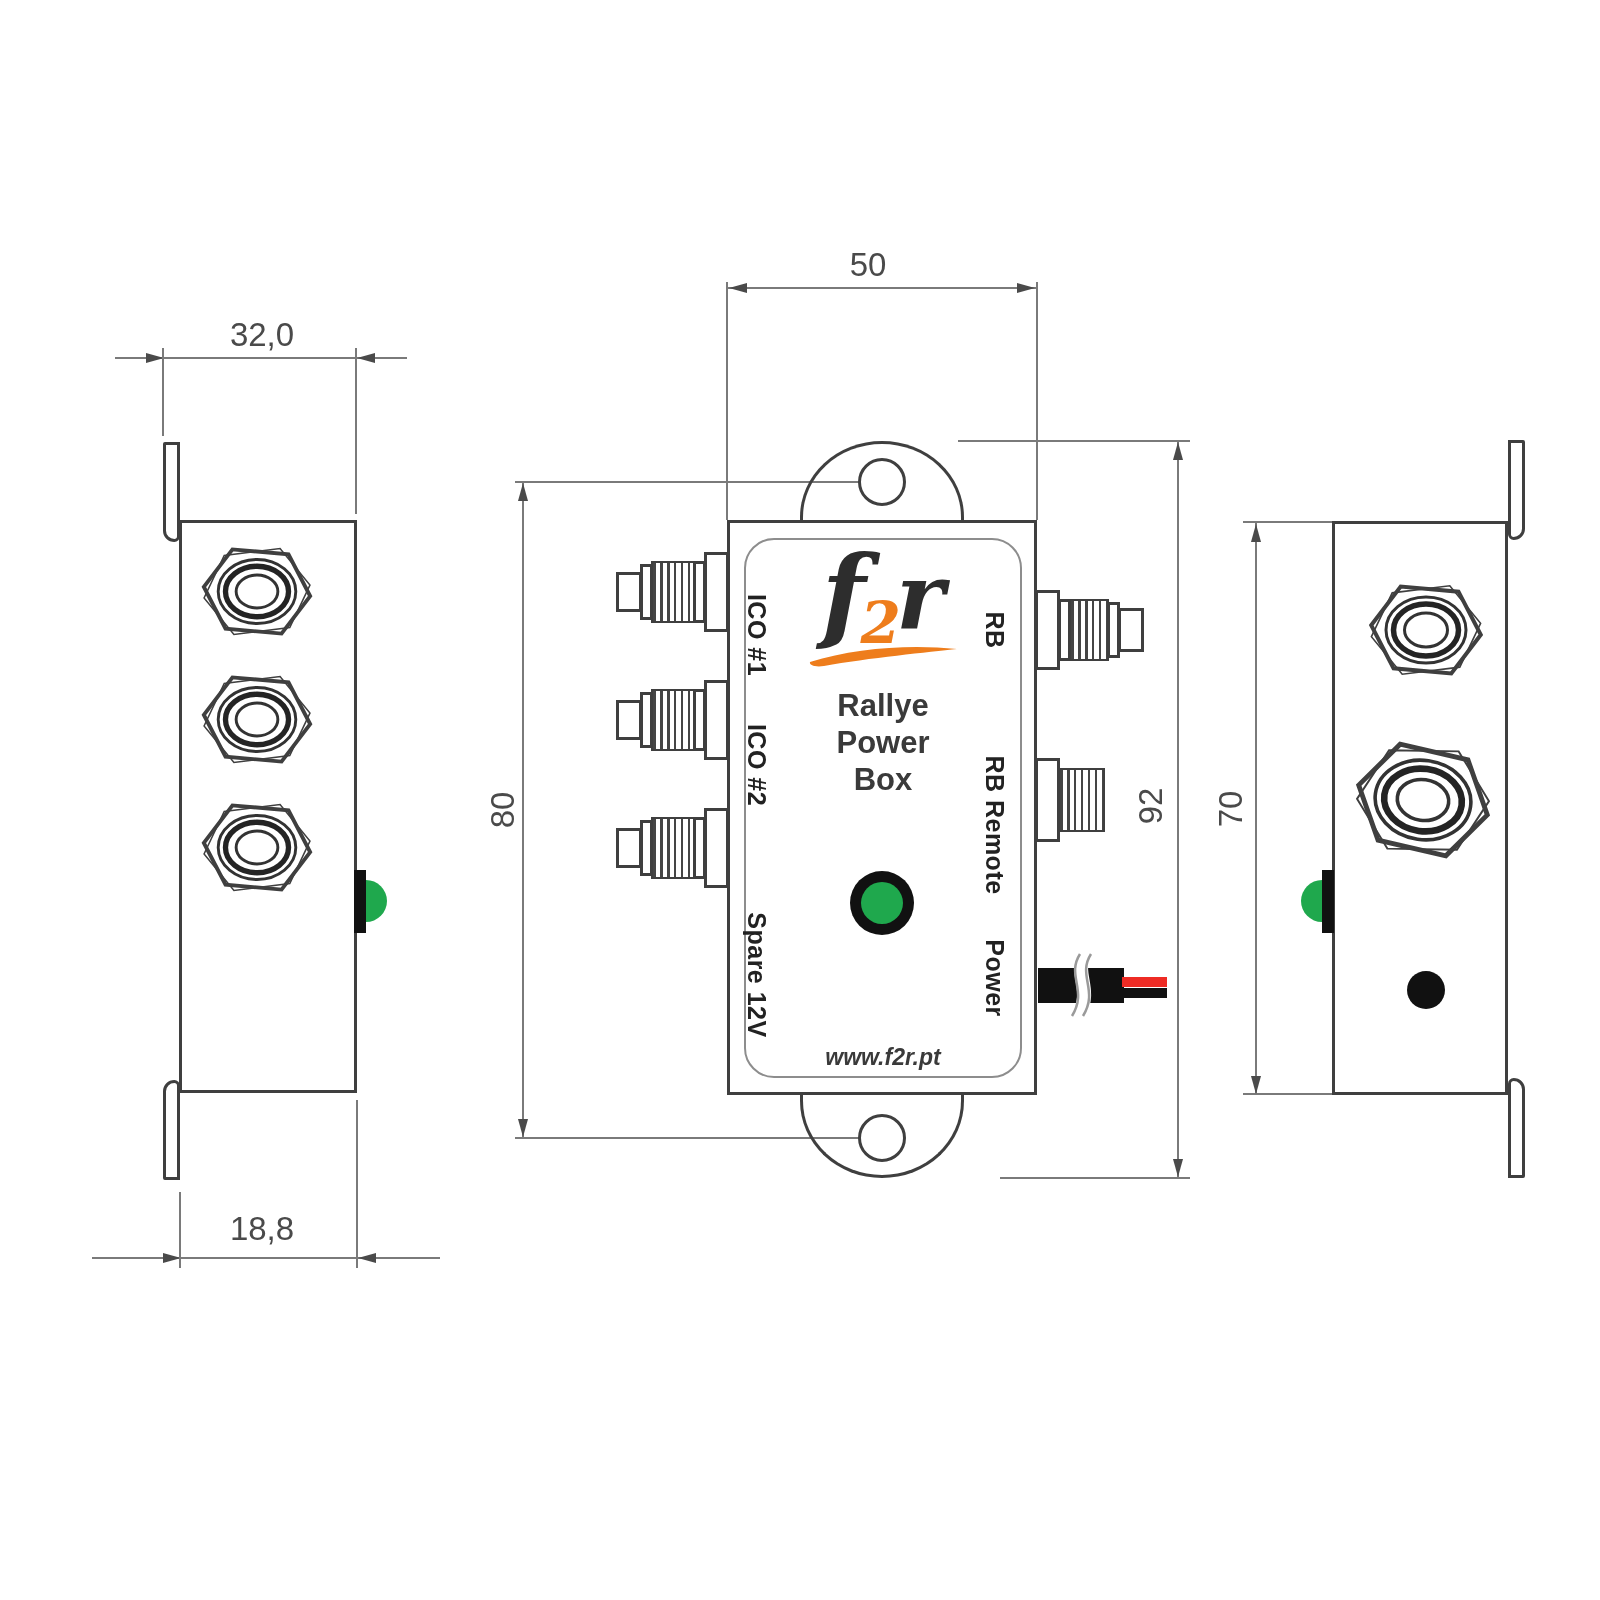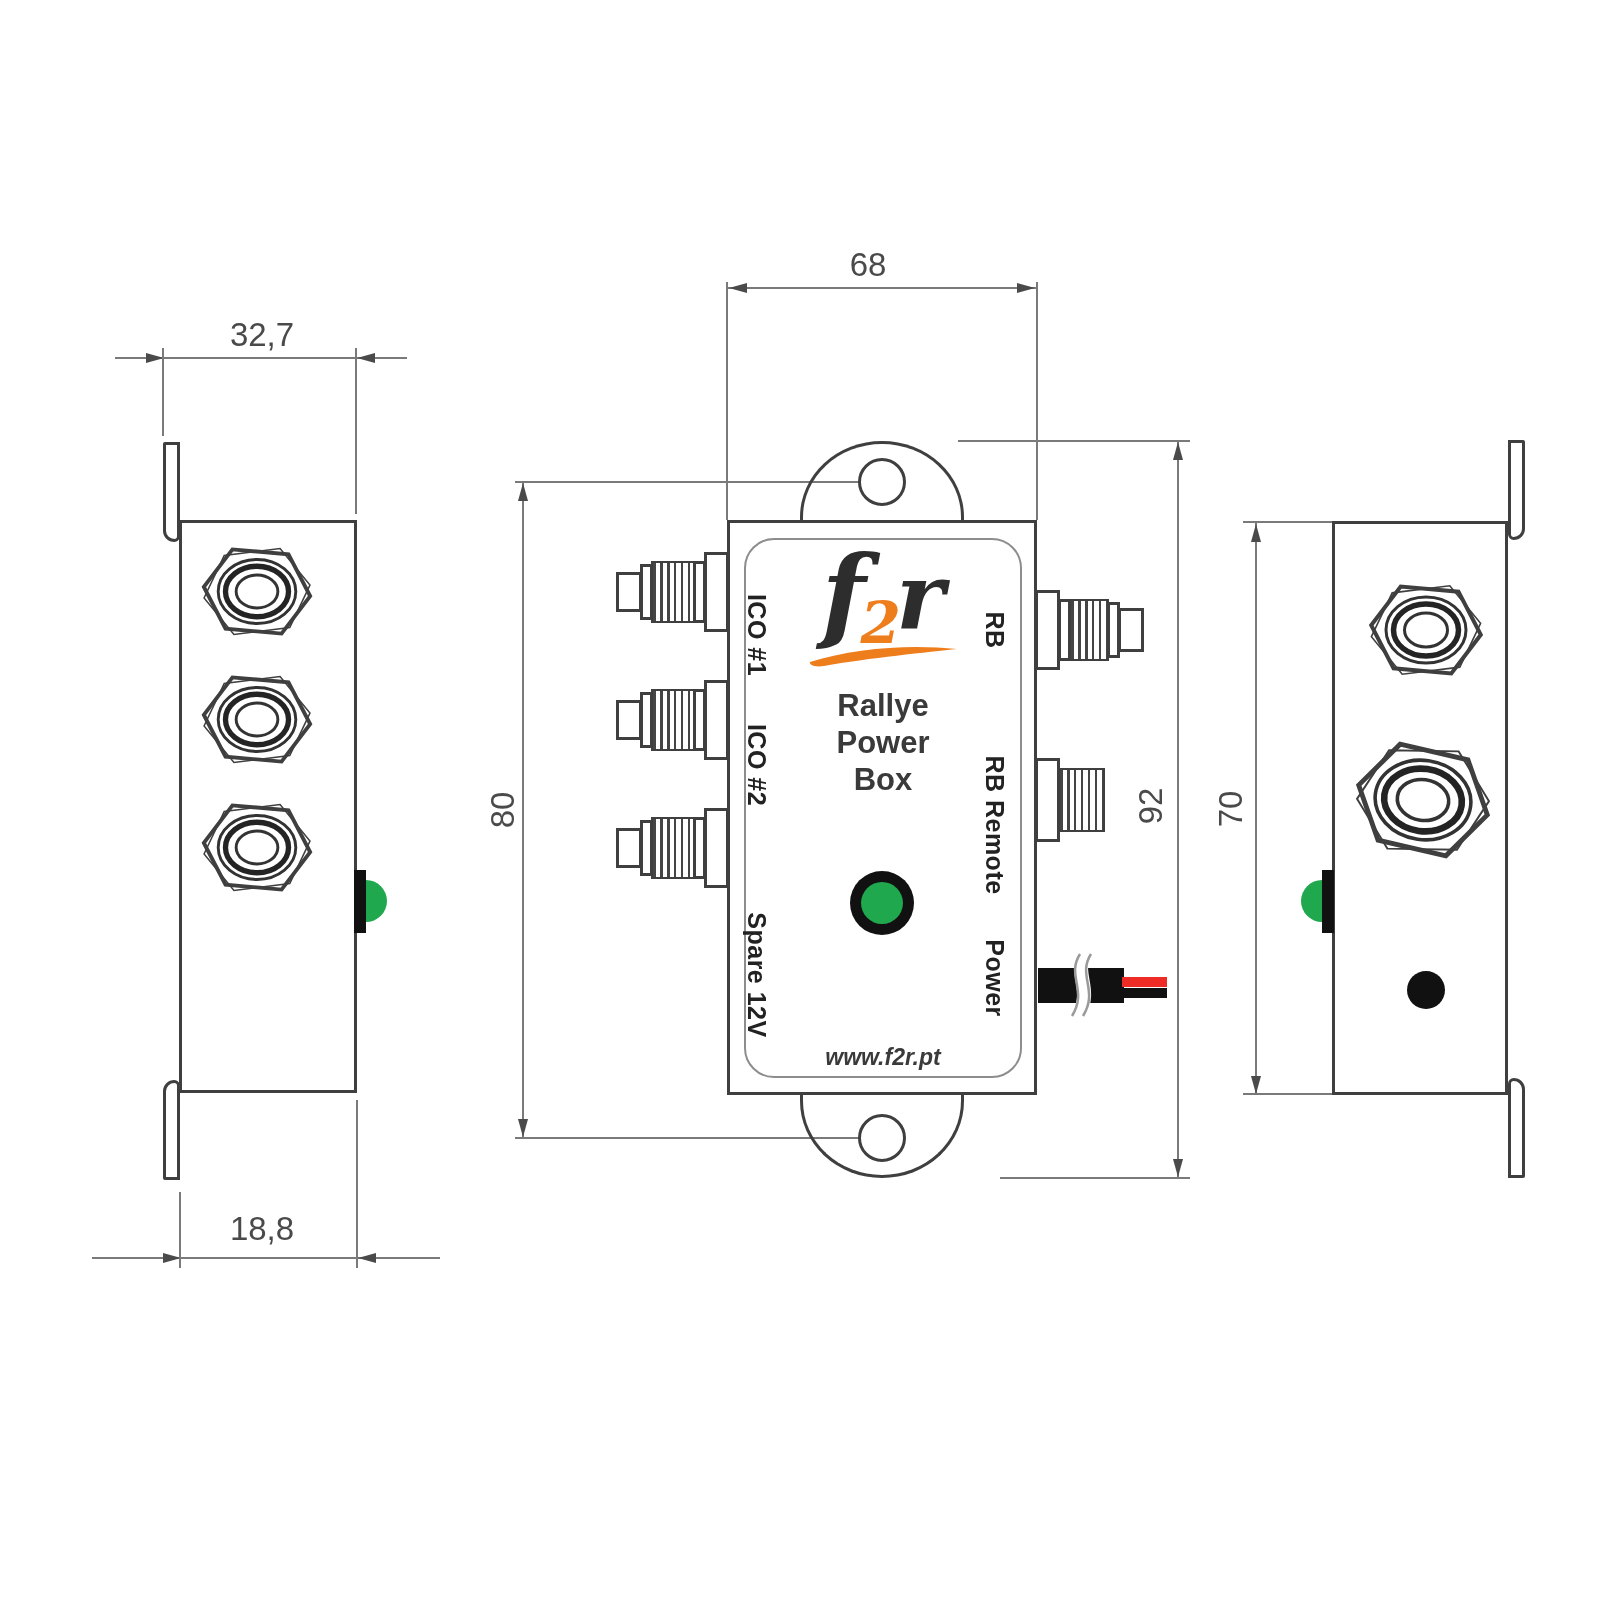--- a/index.html
+++ b/index.html
@@ -50,21 +50,21 @@
         <polygon points="5,50 31,9 89,9 115,50 89,91 31,91" fill="none" stroke="#3f3f3f" stroke-width="1.6" transform="rotate(-7 60 50)"></polygon>
         <ellipse cx="60" cy="50" rx="40" ry="33" fill="#fff" stroke="#333" stroke-width="3"></ellipse>
         <ellipse cx="60" cy="50" rx="32.5" ry="26" fill="none" stroke="#242424" stroke-width="5.5"></ellipse>
         <ellipse cx="60" cy="50" rx="21.5" ry="17" fill="#fff" stroke="#333" stroke-width="3"></ellipse>
       </symbol>
     </defs>
   </svg>
 
   <div>
 
-    <div class="abs dimtext" style="left:202px;top:316px;width:120px;">32,7</div>
+    <div class="abs dimtext" style="left:202px;top:316px;width:120px;">32,0</div>
     <div class="abs dimline" style="left:115px;top:357px;width:292px;height:2px;"></div>
     <div class="ar ar-r" style="left:146px;top:353px;"></div>
     <div class="ar ar-l" style="left:357px;top:353px;"></div>
     <div class="abs ext" style="left:162px;top:348px;width:2px;height:88px;"></div>
     <div class="abs ext" style="left:355px;top:348px;width:2px;height:166px;"></div>
 
     <div class="abs outline" style="left:163px;top:442px;width:17px;height:100px;border-radius:2px 0 6px 12px;"></div>
     <div class="abs outline" style="left:163px;top:1080px;width:17px;height:100px;border-radius:12px 6px 0 2px;"></div>
 
     <div class="abs outline" style="left:179px;top:520px;width:178px;height:573px;"></div>
@@ -85,21 +85,21 @@
     <div class="abs dimtext" style="left:202px;top:1210px;width:120px;">18,8</div>
     <div class="abs dimline" style="left:92px;top:1257px;width:348px;height:2px;"></div>
     <div class="ar ar-r" style="left:163px;top:1253px;"></div>
     <div class="ar ar-l" style="left:358px;top:1253px;"></div>
     <div class="abs ext" style="left:179px;top:1192px;width:2px;height:76px;"></div>
     <div class="abs ext" style="left:356px;top:1100px;width:2px;height:168px;"></div>
   </div>
 
   <div>
 
-    <div class="abs dimtext" style="left:808px;top:246px;width:120px;">68</div>
+    <div class="abs dimtext" style="left:808px;top:246px;width:120px;">50</div>
     <div class="abs dimline" style="left:727px;top:287px;width:310px;height:2px;"></div>
     <div class="ar ar-l" style="left:729px;top:283px;"></div>
     <div class="ar ar-r" style="left:1017px;top:283px;"></div>
     <div class="abs ext" style="left:726px;top:282px;width:2px;height:238px;"></div>
     <div class="abs ext" style="left:1036px;top:282px;width:2px;height:238px;"></div>
 
     <div class="abs ext" style="left:515px;top:481px;width:367px;height:2px;"></div>
     <div class="abs ext" style="left:515px;top:1137px;width:367px;height:2px;"></div>
 
     <div class="abs ext" style="left:958px;top:440px;width:232px;height:2px;"></div>

